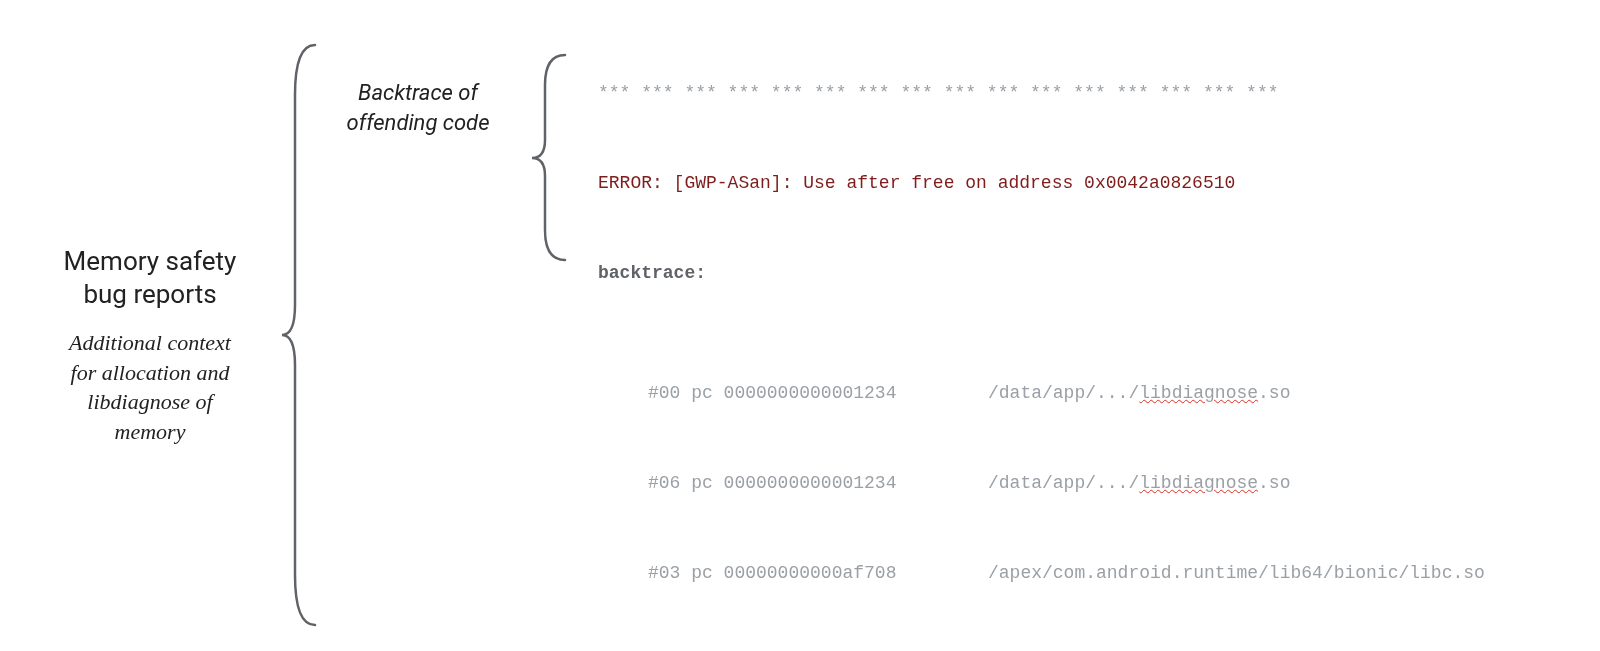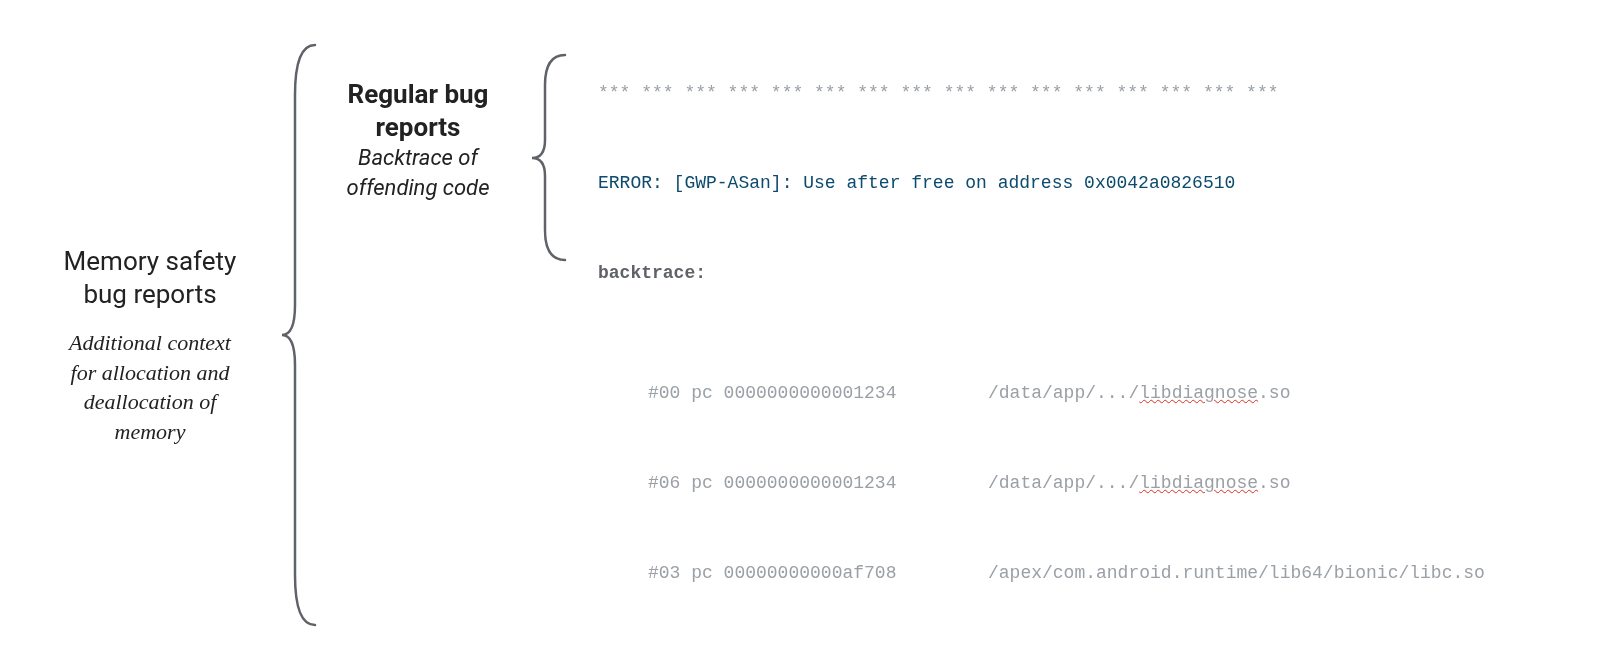--- a/index.html
+++ b/index.html
@@ -65,21 +65,21 @@
     position: absolute;
     left: 598px;
     top: 18px;
     width: 1000px;
     font-family: "SFMono-Regular", Consolas, "Liberation Mono", Menlo, Courier, monospace;
     font-size: 18px;
     line-height: 30px;
     white-space: pre;
   }
   .dim   { color: #9aa0a6; }
-  .err   { color: #0c4a6e; }
+  .err   { color: #7f1d1d; }
   .hdr   { color: #5f6368; font-weight: 600; }
   .row   { position: relative; height: 30px; }
   .row .frame { display: inline-block; width: 340px; }
   .row .path  { display: inline-block; }
   .ind   { display: inline-block; width: 50px; }
   .squig {
     text-decoration-line: underline;
     text-decoration-style: wavy;
     text-decoration-color: #d93025;
     text-decoration-thickness: 1.2px;
@@ -102,30 +102,26 @@
 <div class="stage">
 
   <div class="outer-label">
     <div class="title">
       <span>Memory safety</span><br>
       <span>bug reports</span>
     </div>
     <div class="subtitle">
       <span>Additional context</span><br>
       <span>for allocation and</span><br>
-      <span>deallocation of</span><br>
+      <span>libdiagnose of</span><br>
       <span>memory</span>
     </div>
   </div>
 
   <div class="inner-label">
-    <div class="title">
-      <span>Regular bug</span><br>
-      <span>reports</span>
-    </div>
     <div class="subtitle">
       <span>Backtrace of</span><br>
       <span>offending code</span>
     </div>
   </div>
 
   <svg class="brace" style="left:280px; top:40px;" width="40" height="590">
     <path d="M35,5 Q15,5 15,55 L15,265 Q15,295 2,295 Q15,295 15,325 L15,535 Q15,585 35,585"></path>
   </svg>
 

